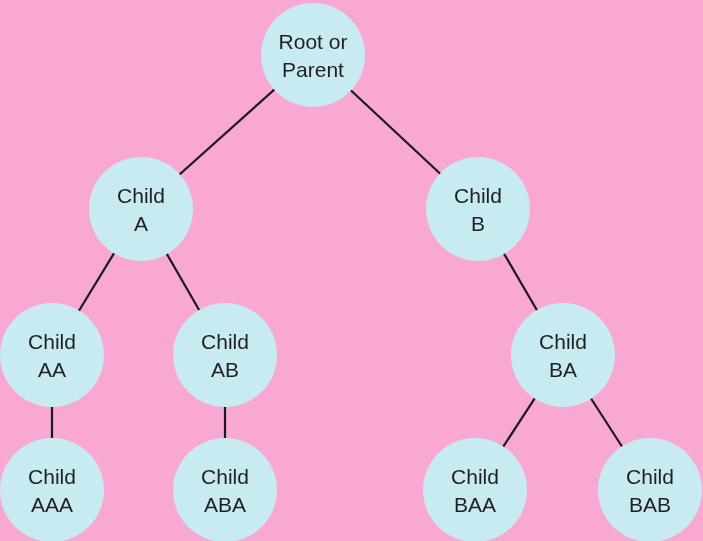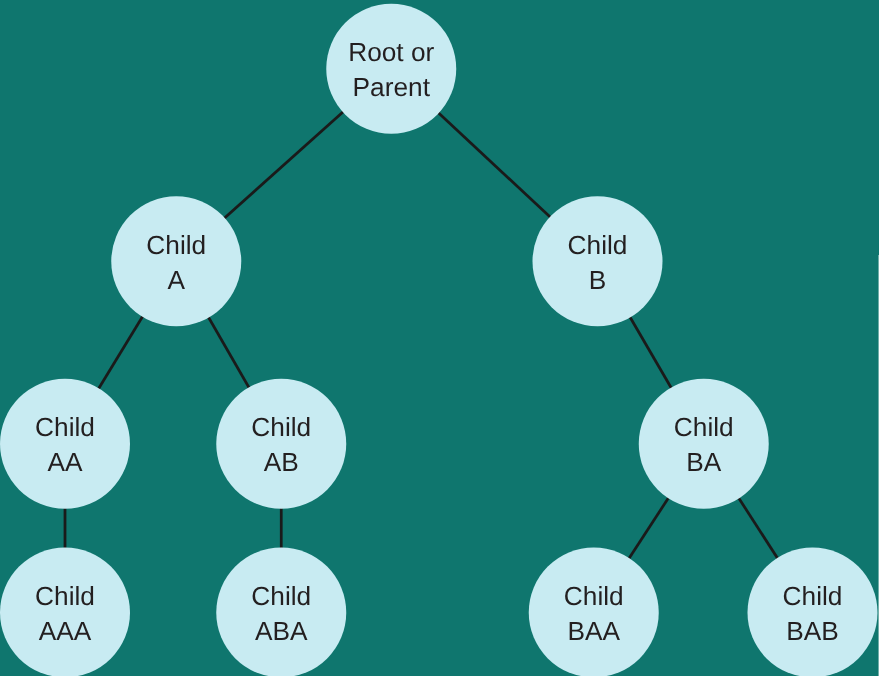--- a/index.html
+++ b/index.html
@@ -4,21 +4,21 @@
 <style>
   html, body {
     margin: 0;
     padding: 0;
     background: #ffffff;
   }
   .canvas {
     position: relative;
     width: 703px;
     height: 541px;
-    background: #0f766e;
+    background: #f9a8d4;
     overflow: hidden;
     font-family: "Liberation Sans", sans-serif;
   }
   svg text {
     font-family: "Liberation Sans", sans-serif;
     font-size: 21px;
     text-anchor: middle;
   }
 </style>
 </head>

